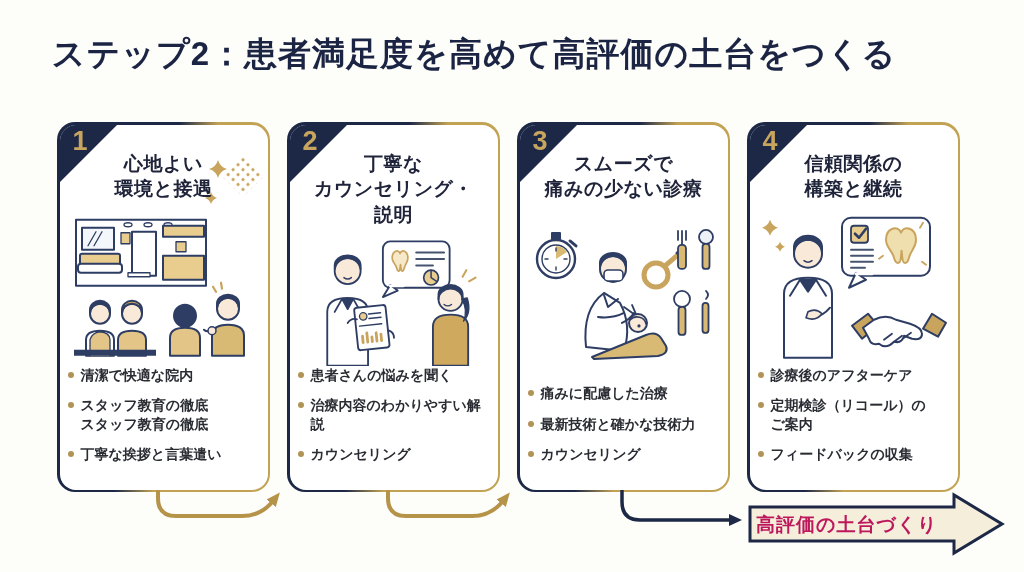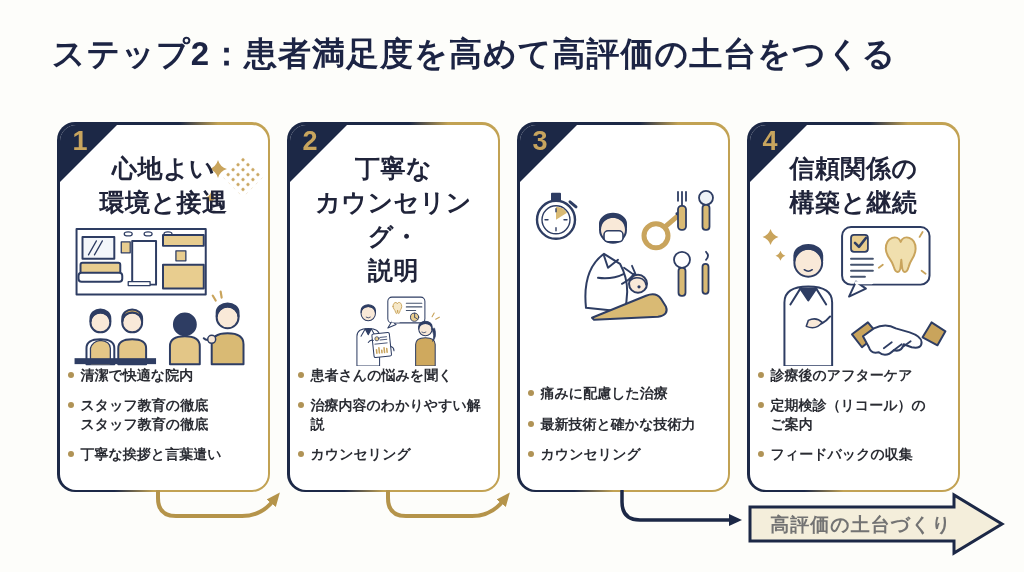--- a/index.html
+++ b/index.html
@@ -33,21 +33,21 @@
     background:#1c2846;
     clip-path:polygon(0 0,100% 0,0 100%);
   }
   .corner-number {
     position:absolute; top:3px; left:13px;
     font-size:27px; font-weight:bold; color:#c8a55e; line-height:1;
     z-index:2;
   }
   .card-title {
     margin:26px 4px 2px; text-align:center;
-    font-size:25px; font-weight:bold; color:#20243a;
+    font-size:19px; font-weight:bold; color:#20243a;
     line-height:1.36; white-space:pre-line; letter-spacing:0.5px;
     position:relative; z-index:1;
   }
   .illus {
     flex:1; min-height:0; display:flex; align-items:center; justify-content:center;
     padding:4px 6px 0;
   }
   .illus svg { width:100%; height:100%; }
   .bullets { list-style:none; padding:0 8px 14px 8px; }
   .bullets li {
@@ -62,22 +62,22 @@
   .decor1 { position:absolute; top:24px; right:2px; width:72px; height:74px; pointer-events:none; }
   .decor1 svg { position:absolute; left:0; top:0; }
   .dots {
     position:absolute; right:8px; top:12px; width:30px; height:30px;
     background-image:radial-gradient(#c9a45c 1.3px, transparent 1.6px);
     background-size:7px 7px; transform:rotate(45deg);
   }
   .flow-arrow { position:absolute; }
   .banner-label {
     position:absolute; left:756px; top:512px; width:196px;
-    text-align:right; font-size:19px; font-weight:bold;
-    color:#737373; letter-spacing:1px; white-space:nowrap;
+    text-align:left; font-size:19px; font-weight:bold;
+    color:#be185d; letter-spacing:1px; white-space:nowrap;
   }
 </style>
 </head>
 <body>
 
 <div class="page-title">ステップ2：患者満足度を高めて高評価の土台をつくる</div>
 
 <div class="cards-row">
 
   <div class="card-outer">
@@ -194,20 +194,22 @@
         <li>治療内容のわかりやすい解説</li>
         <li>カウンセリング</li>
       </ul>
     </div>
   </div>
 
   <div class="card-outer">
     <div class="card">
       <div class="corner"></div>
       <div class="corner-number">3</div>
+      <div class="card-title">スムーズで
+痛みの少ない診療</div>
       <div class="illus">
         <svg viewBox="0 0 196 142" preserveAspectRatio="xMidYMid meet">
           <g stroke="#2e3d63" stroke-width="2" stroke-linejoin="round" stroke-linecap="round">
 
             <rect x="26" y="8" width="8" height="6" fill="#2e3d63"></rect>
             <path d="M44,16 l6,5" stroke-width="3"></path>
             <circle cx="30" cy="34" r="19" fill="#ffffff" stroke-width="2.4"></circle>
             <circle cx="30" cy="34" r="14" fill="#ffffff" stroke-width="1.4"></circle>
             <path d="M30,34 L30,21 A13,13 0 0 1 41,27 Z" fill="#d9ba74" stroke="none"></path>
             <path d="M30,23 v3 M41,34 h-3 M30,45 v-3 M19,34 h3" stroke-width="1.4"></path>

